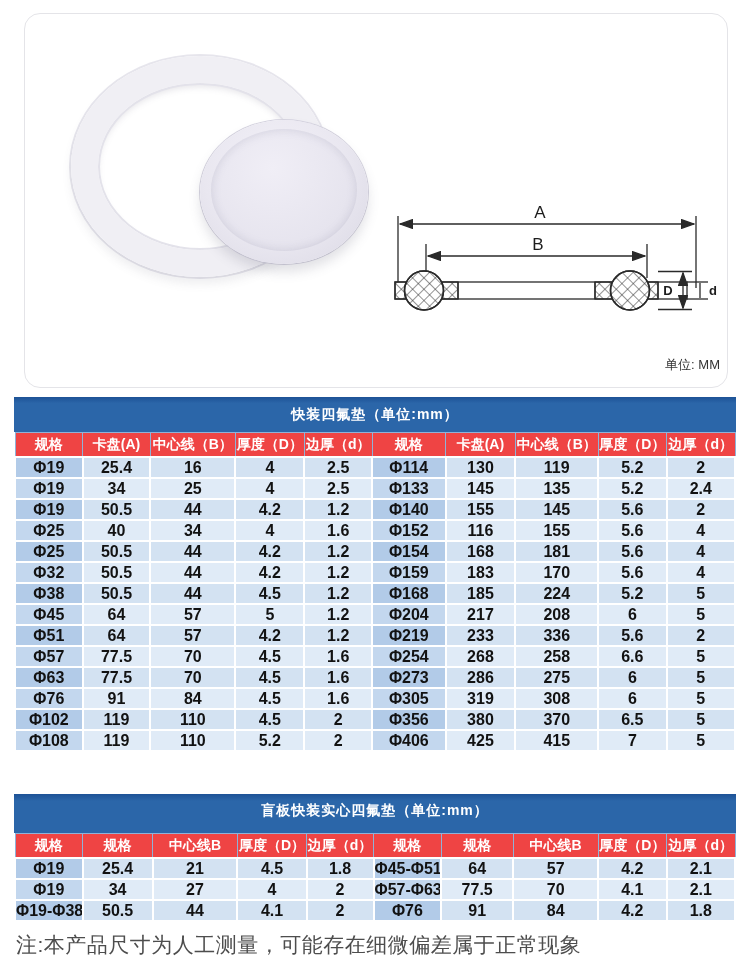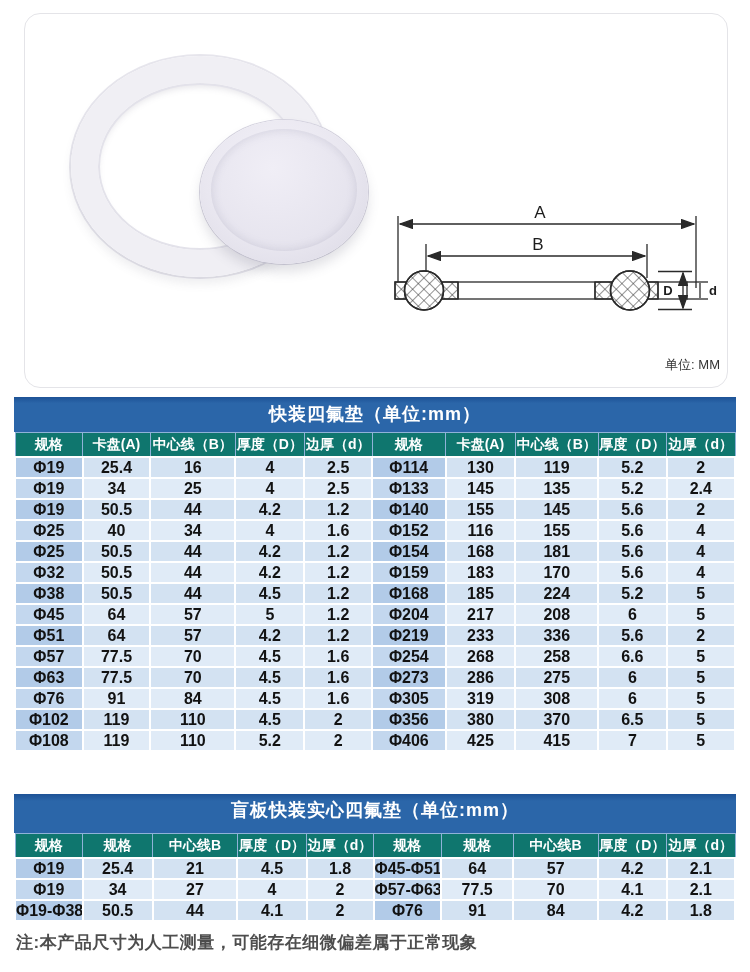--- a/index.html
+++ b/index.html
@@ -36,43 +36,43 @@
   .diagram line,.diagram rect,.diagram circle,.diagram path{stroke:#2a2a2a;}
   .dim-label{font-family:"Liberation Sans",sans-serif;font-size:17px;fill:#1d1d1d;}
   .dim-label-sm{font-family:"Liberation Sans",sans-serif;font-size:13px;fill:#1d1d1d;font-weight:bold;}
   .unit-label{font-family:"Liberation Sans",sans-serif;font-size:13px;fill:#333;}
   
   .tbl{position:absolute;left:14px;width:722px;}
   .tbl1{top:397px;}
   .tbl2{top:794px;}
   .tbl-title{
     height:35px;line-height:35px;text-align:center;color:#ffffff;
-    font-size:18px;font-weight:bold;letter-spacing:1px;
+    font-size:14px;font-weight:bold;letter-spacing:1px;
     background:linear-gradient(#1d5296 0%, #2b66a9 18%, #2b66a9 100%);
   }
   .tbl2 .tbl-title{height:39px;line-height:32px;}
   table{width:100%;border-collapse:collapse;table-layout:fixed;}
   th{
-    background:#0f766e;color:#ffffff;font-size:14px;font-weight:bold;
+    background:#ef4444;color:#ffffff;font-size:14px;font-weight:bold;
     height:23px;padding:0;text-align:center;border:1px solid #8fb2d8;
     white-space:nowrap;overflow:hidden;
   }
   td{
     font-size:16px;font-weight:bold;color:#121212;text-align:center;
     height:19px;padding:0;border:2px solid #ffffff;white-space:nowrap;overflow:hidden;
   }
   tbody td{background:#e0ebf7;}
   tbody tr:nth-child(odd) td{background:#d3e2f2;}
   tbody td:first-child, tbody td:nth-child(6){background:#c3d7ee;}
   tbody tr:nth-child(odd) td:first-child,
   tbody tr:nth-child(odd) td:nth-child(6){background:#b2cbe8;}
   
   .note{
     position:absolute;left:16px;top:931px;width:720px;
-    font-size:17px;font-weight:bold;color:#4d4d4d;letter-spacing:0.5px;
+    font-size:21px;font-weight:normal;color:#4d4d4d;letter-spacing:0.5px;
   }
 </style>
 </head>
 <body>
 
 <div class="page">
 
   <div class="card">
     <div class="ring"></div>
     <div class="disc"></div>

